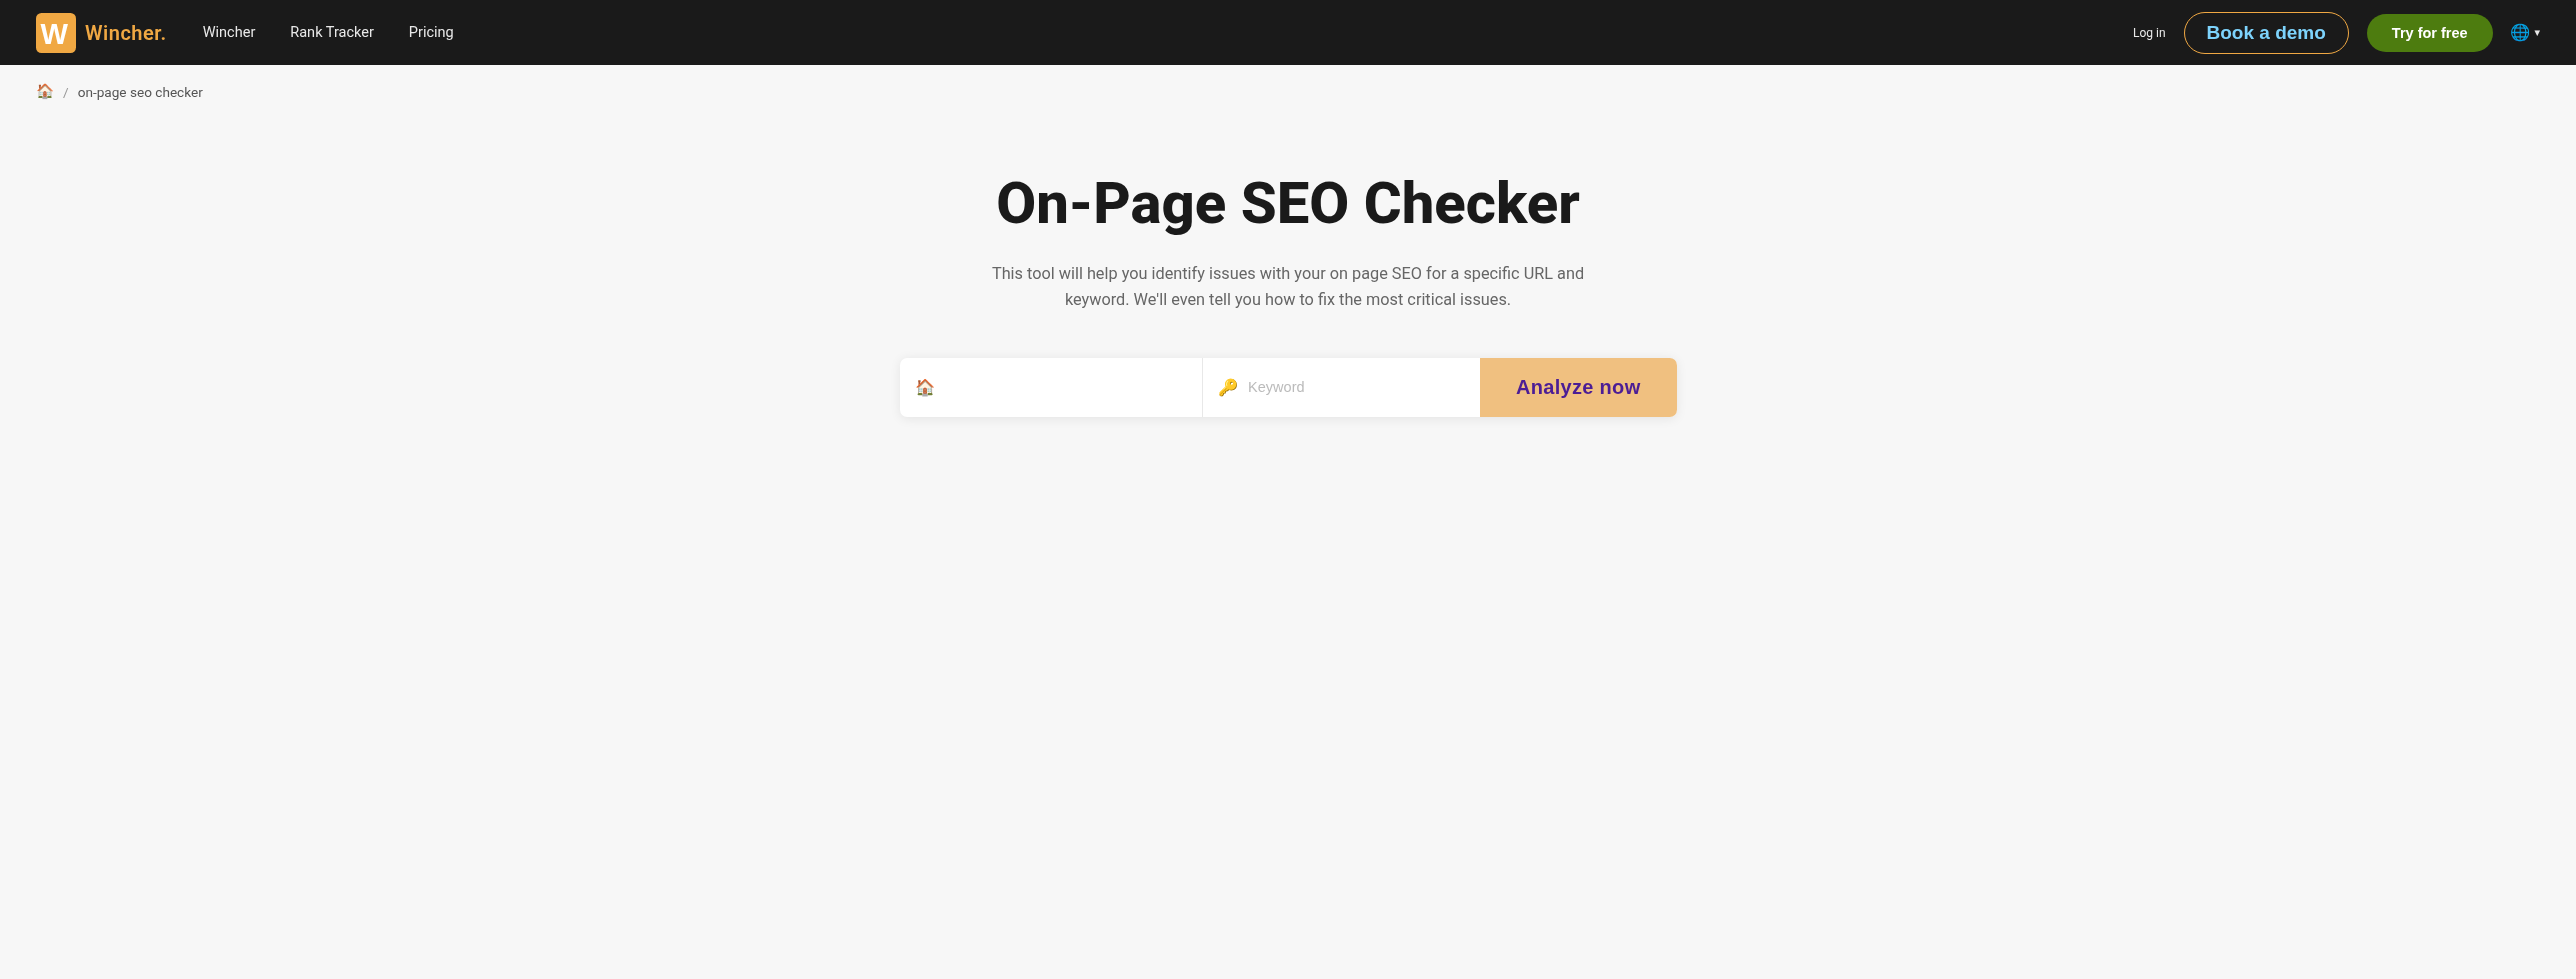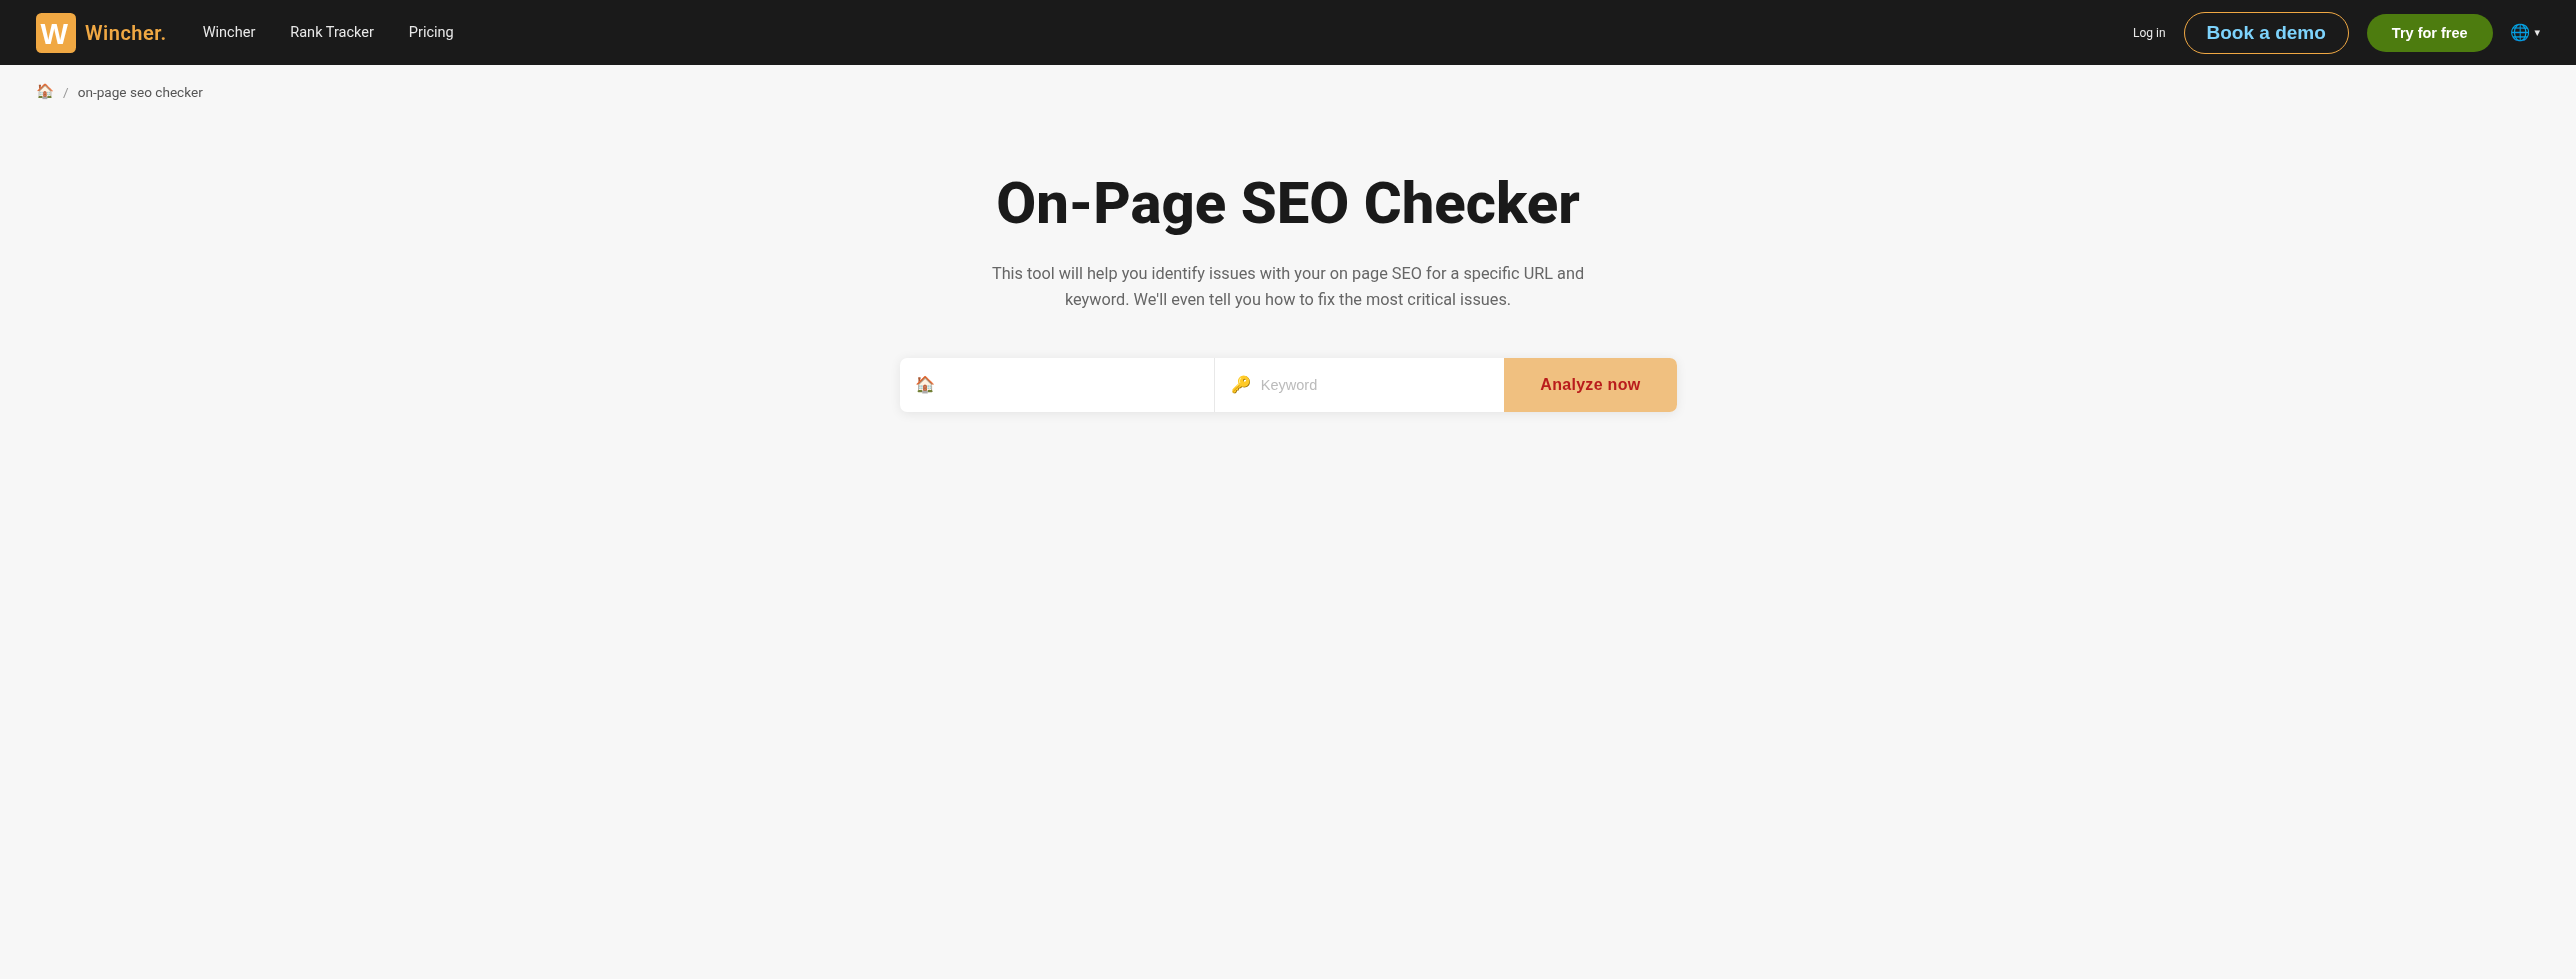--- a/index.html
+++ b/index.html
@@ -234,22 +234,22 @@
       background: transparent;
     }
 
     .keyword-input::placeholder {
       color: #bbb;
     }
 
     .analyze-btn {
       background: #f0c080;
       border: none;
-      color: #b91c1c;
-      font-size: 16px;
+      color: #4c1d95;
+      font-size: 20px;
       font-weight: 600;
       padding: 18px 36px;
       cursor: pointer;
       white-space: nowrap;
       letter-spacing: 0.3px;
     }
   </style>
 </head>
 <body>
 

